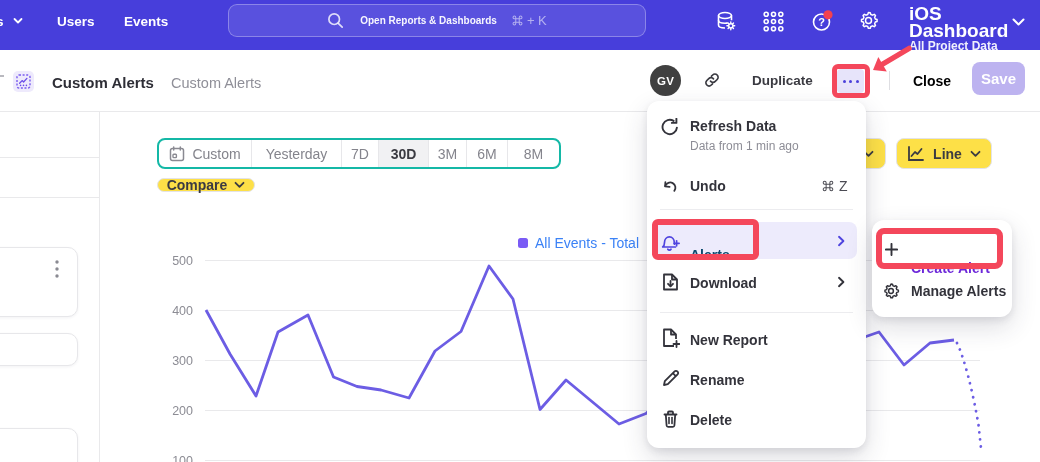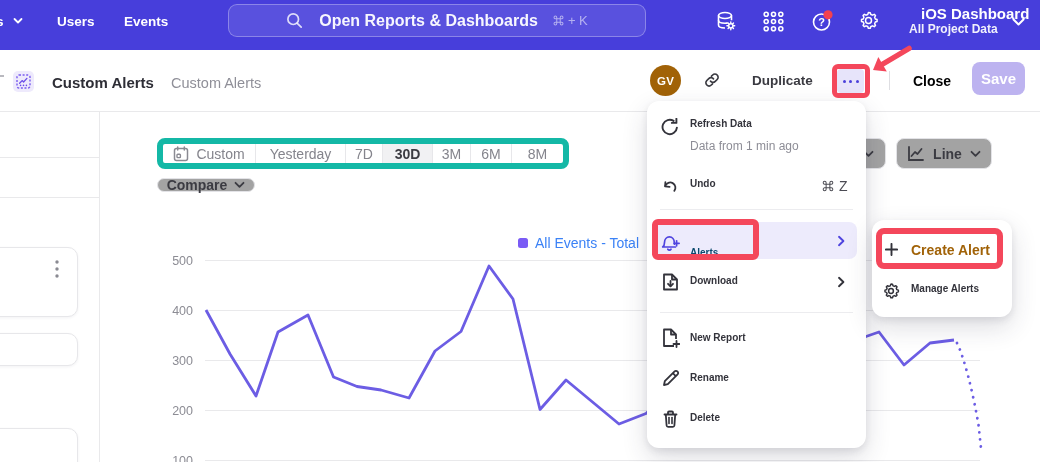--- a/index.html
+++ b/index.html
@@ -2,53 +2,53 @@
 <html><head>
 <meta charset="utf-8">
 <style>
   html,body{margin:0;padding:0;}
   body{width:1040px;height:462px;overflow:hidden;font-family:"Liberation Sans",sans-serif;background:#fff;position:relative;}
   .abs{position:absolute;}
   
   .nav{left:0;top:0;width:1040px;height:50px;background:#473edb;}
   .nav .item{color:#fff;font-size:13.5px;font-weight:700;position:absolute;top:14px;}
   .searchbox{position:absolute;left:228px;top:4px;width:418px;height:33px;border-radius:9px;background:rgba(255,255,255,0.10);border:1px solid rgba(255,255,255,0.30);box-sizing:border-box;display:flex;align-items:center;justify-content:center;}
-  .searchbox .stxt{color:rgba(255,255,255,0.95);font-size:16px;font-weight:700;margin-left:16px;}
+  .searchbox .stxt{color:rgba(255,255,255,0.95);font-size:10px;font-weight:700;margin-left:16px;}
   .searchbox .skbd{color:rgba(255,255,255,0.55);font-size:13px;margin-left:14px;display:flex;align-items:center;}
   .projname{position:absolute;left:909px;top:5px;color:#fff;}
-  .projname .l1{font-size:15px;font-weight:700;line-height:17px;margin-left:12px;}
+  .projname .l1{font-size:19px;font-weight:700;line-height:17px;}
   .projname .l2{font-size:12px;font-weight:700;line-height:14px;color:rgba(255,255,255,0.92);}
   
   .hdr{left:0;top:50px;width:1040px;height:62px;background:#fff;border-bottom:1px solid #e9e9eb;box-sizing:border-box;}
   .hicon{position:absolute;left:13px;top:21px;width:21px;height:21px;border-radius:5px;background:#eeeafc;display:flex;align-items:center;justify-content:center;}
   .htitle{position:absolute;left:52px;top:24px;font-size:15px;font-weight:700;color:#2e2e36;}
   .hsub{position:absolute;left:171px;top:25px;font-size:14.5px;color:#8f8f98;}
-  .avatar{position:absolute;left:650px;top:15px;width:31px;height:31px;border-radius:50%;background:#a16207;color:#fff;font-size:11.5px;font-weight:700;display:flex;align-items:center;justify-content:center;letter-spacing:.3px;}
+  .avatar{position:absolute;left:650px;top:15px;width:31px;height:31px;border-radius:50%;background:#404040;color:#fff;font-size:11.5px;font-weight:700;display:flex;align-items:center;justify-content:center;letter-spacing:.3px;}
   .duplicate{position:absolute;left:752px;top:23px;font-size:13.5px;font-weight:700;color:#3a3a41;}
   .dots-btn{position:absolute;left:837px;top:19px;width:27px;height:24px;border-radius:4px;background:#e7e4fa;display:flex;align-items:center;justify-content:center;gap:3.5px;}
   .dots-btn i{width:3px;height:3px;border-radius:50%;background:#4b40da;display:block;}
   .hdiv{position:absolute;left:889px;top:21px;width:1px;height:19px;background:#dedee2;}
   .close{position:absolute;left:913px;top:23px;font-size:14px;font-weight:700;color:#000000;}
   .save{position:absolute;left:972px;top:12px;width:53px;height:33px;border-radius:8px;background:#bdb3f0;color:#fff;font-size:15px;font-weight:700;display:flex;align-items:center;justify-content:center;}
   
   .sline{background:#e9e9eb;position:absolute;}
   .scard{position:absolute;background:#fff;border:1px solid #e7e7ea;border-radius:10px;box-shadow:0 1px 3px rgba(40,40,60,0.06);box-sizing:border-box;}
   
-  .seg{position:absolute;left:157px;top:138px;height:31px;border:6px solid #14b8a6;border-radius:8px;display:flex;box-sizing:border-box;overflow:hidden;background:#fff;}
+  .seg{position:absolute;left:157px;top:138px;height:31px;border:2px solid #14b8a6;border-radius:8px;display:flex;box-sizing:border-box;overflow:hidden;background:#fff;}
   .seg .s{display:flex;align-items:center;justify-content:center;font-size:14px;color:#84848c;border-right:1px solid #e7e7ea;box-sizing:border-box;}
   .seg .s:last-child{border-right:none;}
   .seg .active{background:#f1f1f3;color:#3b3b42;font-weight:700;}
-  .btn{position:absolute;border:1px solid #e3e3e7;border-radius:8px;background:#a3a3a3;display:flex;align-items:center;box-sizing:border-box;font-size:14px;font-weight:700;color:#3b3b42;}
+  .btn{position:absolute;border:1px solid #e3e3e7;border-radius:8px;background:#fde047;display:flex;align-items:center;box-sizing:border-box;font-size:14px;font-weight:700;color:#3b3b42;}
   
   .legend{position:absolute;left:518px;top:235px;display:flex;align-items:center;font-size:14px;color:#3b82f6;}
   .legend .sq{width:10px;height:10px;border-radius:2.5px;background:#7a5bf5;margin-right:7px;}
   
   .menu{position:absolute;left:647px;top:101px;width:219px;height:347px;background:#fff;border-radius:12px;box-shadow:0 3px 7px rgba(45,45,70,0.10),0 10px 26px rgba(45,45,70,0.16);}
   .submenu{position:absolute;left:872px;top:220px;width:140px;height:97px;background:#fff;border-radius:12px;box-shadow:0 3px 7px rgba(45,45,70,0.10),0 10px 26px rgba(45,45,70,0.16);}
-  .mi-text{position:absolute;left:43px;font-size:10px;font-weight:700;color:#33333b;white-space:nowrap;}
+  .mi-text{position:absolute;left:43px;font-size:14px;font-weight:700;color:#33333b;white-space:nowrap;}
   .mi-icon{position:absolute;left:14px;}
   .msep{position:absolute;left:13px;width:193px;height:1px;background:#ececef;}
   .alert-row{position:absolute;left:8px;top:121px;width:202px;height:37px;background:#edebfc;border-radius:8px;}
   .chev{position:absolute;}
   
   .redbox{position:absolute;border:5px solid #f4475b;border-radius:6px;box-sizing:border-box;}
   .note{font-size:12px;color:#8d8d96;}
 </style>
 </head>
 <body>
@@ -307,26 +307,26 @@
     <div class="mi-text" style="top:311px">Delete</div>
   </div>
 
   <div class="submenu">
     <svg class="abs" style="left:13px;top:23px" width="13" height="13" viewBox="0 0 13 13">
       <g stroke="#33333b" stroke-width="1.9" stroke-linecap="round">
         <line x1="6.5" y1="0.9" x2="6.5" y2="12.1"></line>
         <line x1="0.9" y1="6.5" x2="12.1" y2="6.5"></line>
       </g>
     </svg>
-    <div class="abs" style="left:39px;top:22px;font-size:14px;font-weight:700;color:#a16207;white-space:nowrap;">Create Alert</div>
+    <div class="abs" style="left:39px;top:40px;font-size:14px;font-weight:700;color:#6d28d9;white-space:nowrap;">Create Alert</div>
     <svg class="abs" style="left:10px;top:62px" width="18" height="18" viewBox="0 0 24 24">
       <path fill="none" stroke="#33333b" stroke-width="2" stroke-linejoin="round" d="M12 2.8 l2 0.3 0.7 2 1.9 0.8 1.9-1 1.5 1.5 -1 1.9 0.8 1.9 2 0.7 0 2.2 -2 0.7 -0.8 1.9 1 1.9 -1.5 1.5 -1.9 -1 -1.9 0.8 -0.7 2 -2.2 0 -0.7 -2 -1.9 -0.8 -1.9 1 -1.5 -1.5 1 -1.9 -0.8 -1.9 -2 -0.7 0 -2.2 2 -0.7 0.8 -1.9 -1 -1.9 1.5 -1.5 1.9 1 1.9 -0.8 0.7 -2 z"></path>
       <circle cx="12" cy="12" r="3.2" fill="none" stroke="#33333b" stroke-width="2"></circle>
     </svg>
-    <div class="abs" style="left:39px;top:63px;font-size:10px;font-weight:700;color:#33333b;white-space:nowrap;">Manage Alerts</div>
+    <div class="abs" style="left:39px;top:63px;font-size:14px;font-weight:700;color:#33333b;white-space:nowrap;">Manage Alerts</div>
   </div>
 
   <div class="redbox" style="left:832px;top:64px;width:38px;height:34px;"></div>
   <div class="redbox" style="left:652px;top:219px;width:107px;height:41px;border-width:6px;"></div>
   <div class="redbox" style="left:876px;top:228px;width:127px;height:41px;border-width:6px;border-radius:8px;"></div>
   <svg class="abs" style="left:860px;top:40px" width="60" height="40" viewBox="0 0 60 40">
     <line x1="22" y1="24.5" x2="49" y2="8.5" stroke="#f4475b" stroke-width="5.5" stroke-linecap="round"></line>
     <polygon points="13,30 26.8,31.6 18.3,16.9" fill="#f4475b"></polygon>
   </svg>
 

